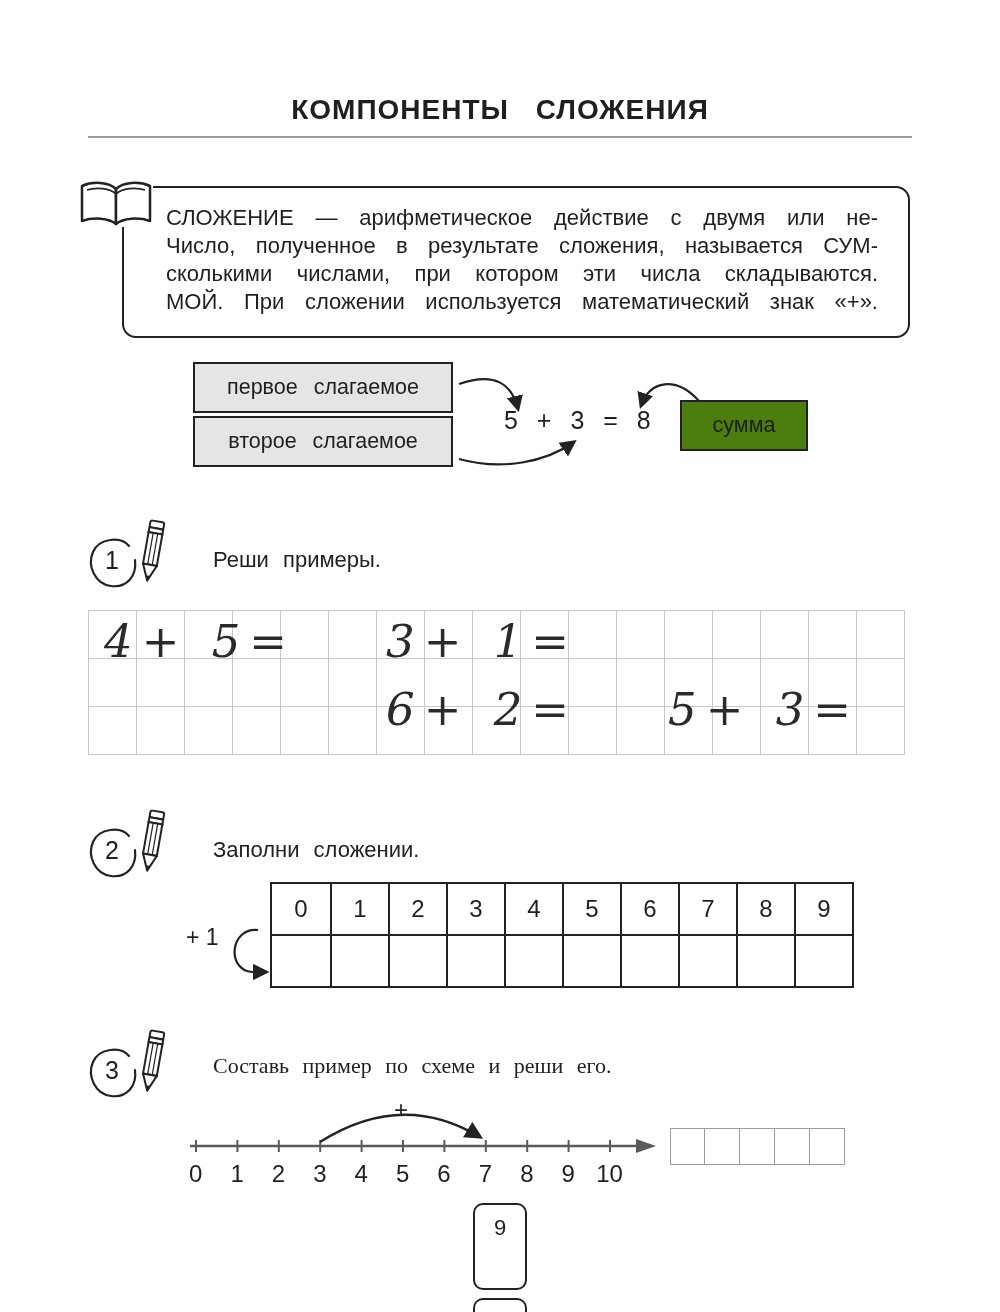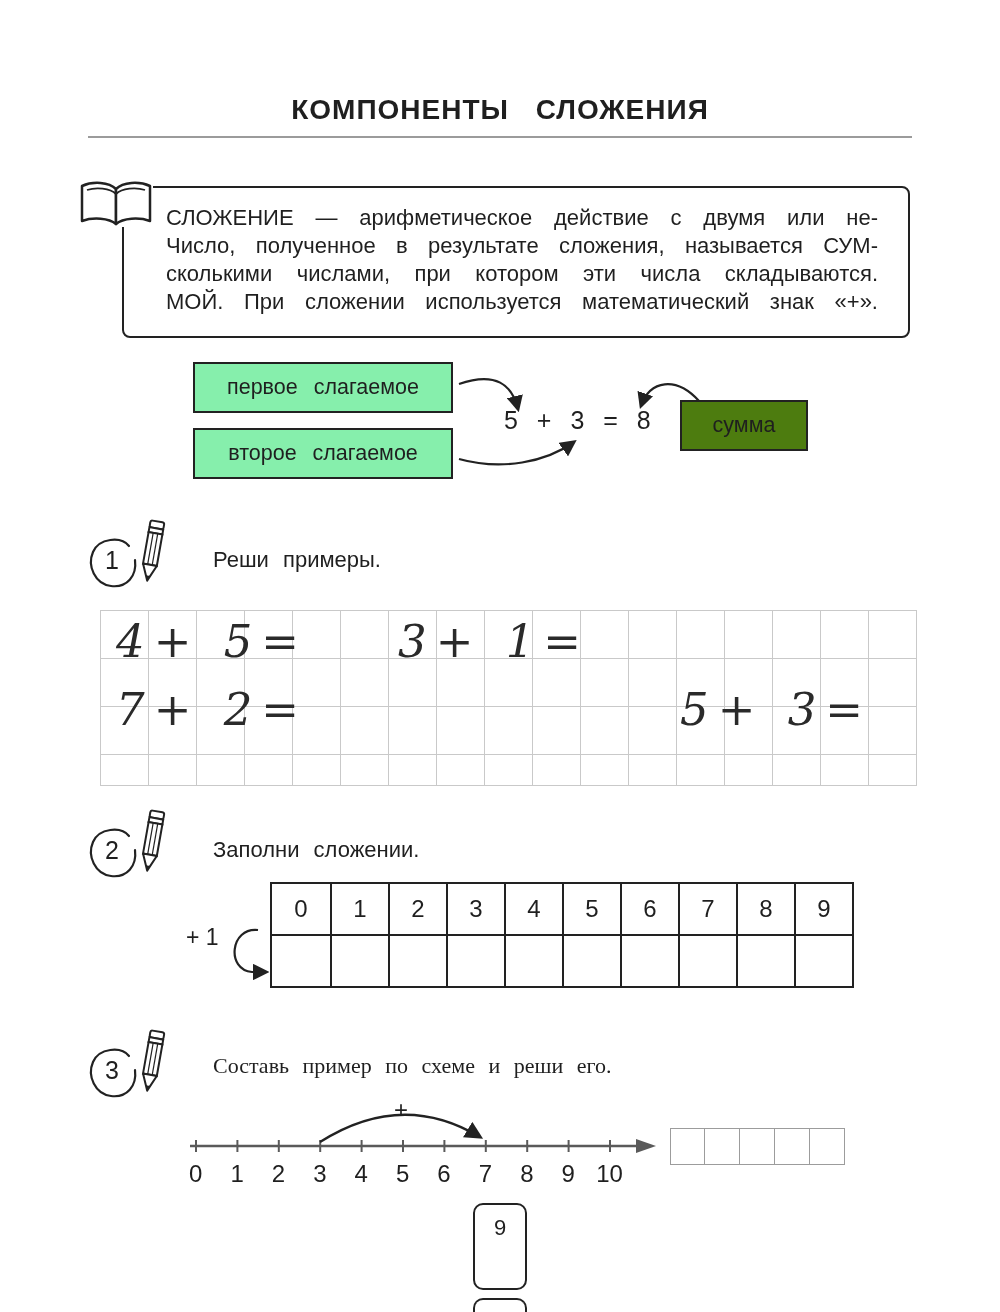--- a/index.html
+++ b/index.html
@@ -6,52 +6,52 @@
   body { background:#ffffff; font-family:"Liberation Sans", sans-serif; color:#1f1f1f; }
   .page { position:relative; width:1000px; height:1312px; background:#fff; overflow:hidden; }
 
   
   .title { position:absolute; top:94px; left:0; width:100%; text-align:center;
            font-size:28px; font-weight:bold; letter-spacing:1px; word-spacing:18px; }
   .title-rule { position:absolute; top:136px; left:88px; width:824px; height:2px; background:#9b9b9b; }
 
   
   .def-box { position:absolute; left:122px; top:186px; width:788px; height:152px;
-             border:2px solid #222; border-radius:8px; padding:16px 30px 0 42px; }
+             border:2px solid #222; border-radius:14px; padding:16px 30px 0 42px; }
   .def-line { font-size:22px; line-height:28px; text-align:justify; text-align-last:justify; }
   .book-icon { position:absolute; left:76px; top:178px; }
 
   
   .diagram { position:absolute; left:0; top:356px; width:1000px; height:150px; }
   .addend-box { position:absolute; left:193px; width:260px; height:51px; border:2px solid #222;
                 display:flex; align-items:center; justify-content:center;
-                font-size:21.5px; word-spacing:10px; background:#86efac; }
+                font-size:21.5px; word-spacing:10px; background:#e5e5e5; }
   .addend-first { top:6px; }
-  .addend-second { top:72px; }
+  .addend-second { top:60px; }
   .equation { position:absolute; left:504px; top:50px; font-size:25px; word-spacing:10px; letter-spacing:1px; }
   .sum-box { position:absolute; left:680px; top:44px; width:128px; height:51px; border:2px solid #222;
              display:flex; align-items:center; justify-content:center; font-size:21.5px; background:#4d7c0f; }
   .diagram-arrows { position:absolute; left:0; top:0; width:1000px; height:150px; pointer-events:none; }
 
   
   .ex-marker { position:absolute; left:84px; width:104px; height:70px; }
   .ex-circle { position:absolute; left:0; top:4px; }
   .ex-num { position:absolute; left:0; top:4px; width:56px; height:56px; display:flex;
             align-items:center; justify-content:center; font-size:25px; }
   .pencil { position:absolute; left:50px; top:-10px; }
   .instruction { position:absolute; left:190px; font-size:22px; word-spacing:8px;margin-left:23px; }
   .instr-1 { top:547px; }
   .instr-2 { top:837px; }
   .instr-3 { top:1053px;font-family:Liberation Serif, serif; }
   .marker-1 { top:528px; }
   .marker-2 { top:818px; }
   .marker-3 { top:1038px; }
 
   
-  .grid { position:absolute; left:100px; top:610px; width:817px; height:176px;
+  .grid { position:absolute; left:88px; top:610px; width:817px; height:145px;
           background:
             linear-gradient(#c9c9c9 1px, transparent 1px) 0 0 / 48px 48px,
             linear-gradient(90deg, #c9c9c9 1px, transparent 1px) 0 0 / 48px 48px;
           border-right:1px solid #c9c9c9; border-bottom:1px solid #c9c9c9; }
   .hw { position:absolute; font-family:"DejaVu Serif", serif; font-style:italic;
         font-size:45px; line-height:64px; letter-spacing:9px; color:#2a2a2a; white-space:pre; }
   .hw-r1 { top:0px; }
   .hw-r2 { top:68px; }
   .hw-c1 { left:16px; }
   .hw-c2 { left:298px; }
@@ -137,21 +137,21 @@
         <polygon points="11,47 25,47 18,63" fill="#fff" stroke="#222" stroke-width="2" stroke-linejoin="round"></polygon>
         <polygon points="16,58 20,58 18,63" fill="#222"></polygon>
       </g>
     </svg>
   </div>
   <div class="instruction instr-1">Реши примеры.</div>
 
   <div class="grid">
     <div class="hw hw-r1 hw-c1">4+ 5=</div>
     <div class="hw hw-r1 hw-c2">3+ 1=</div>
-    <div class="hw hw-r2 hw-c1">7+ 2=</div>
+    <div class="hw hw-r2 hw-c2">6+ 2=</div>
     <div class="hw hw-r2 hw-c3">5+ 3=</div>
   </div>
 
   <div class="ex-marker marker-2">
     <svg class="ex-circle" width="58" height="62" viewBox="0 0 58 62">
       <path d="M45 14 C37 4 15 6 9 20 C3 34 11 52 27 54 C43 56 53 44 51 28" fill="none" stroke="#222" stroke-width="2.2" stroke-linecap="round"></path>
     </svg>
     <span class="ex-num">2</span>
     <svg class="pencil" width="36" height="70" viewBox="0 0 36 70">
       <g transform="rotate(10 18 35)">

